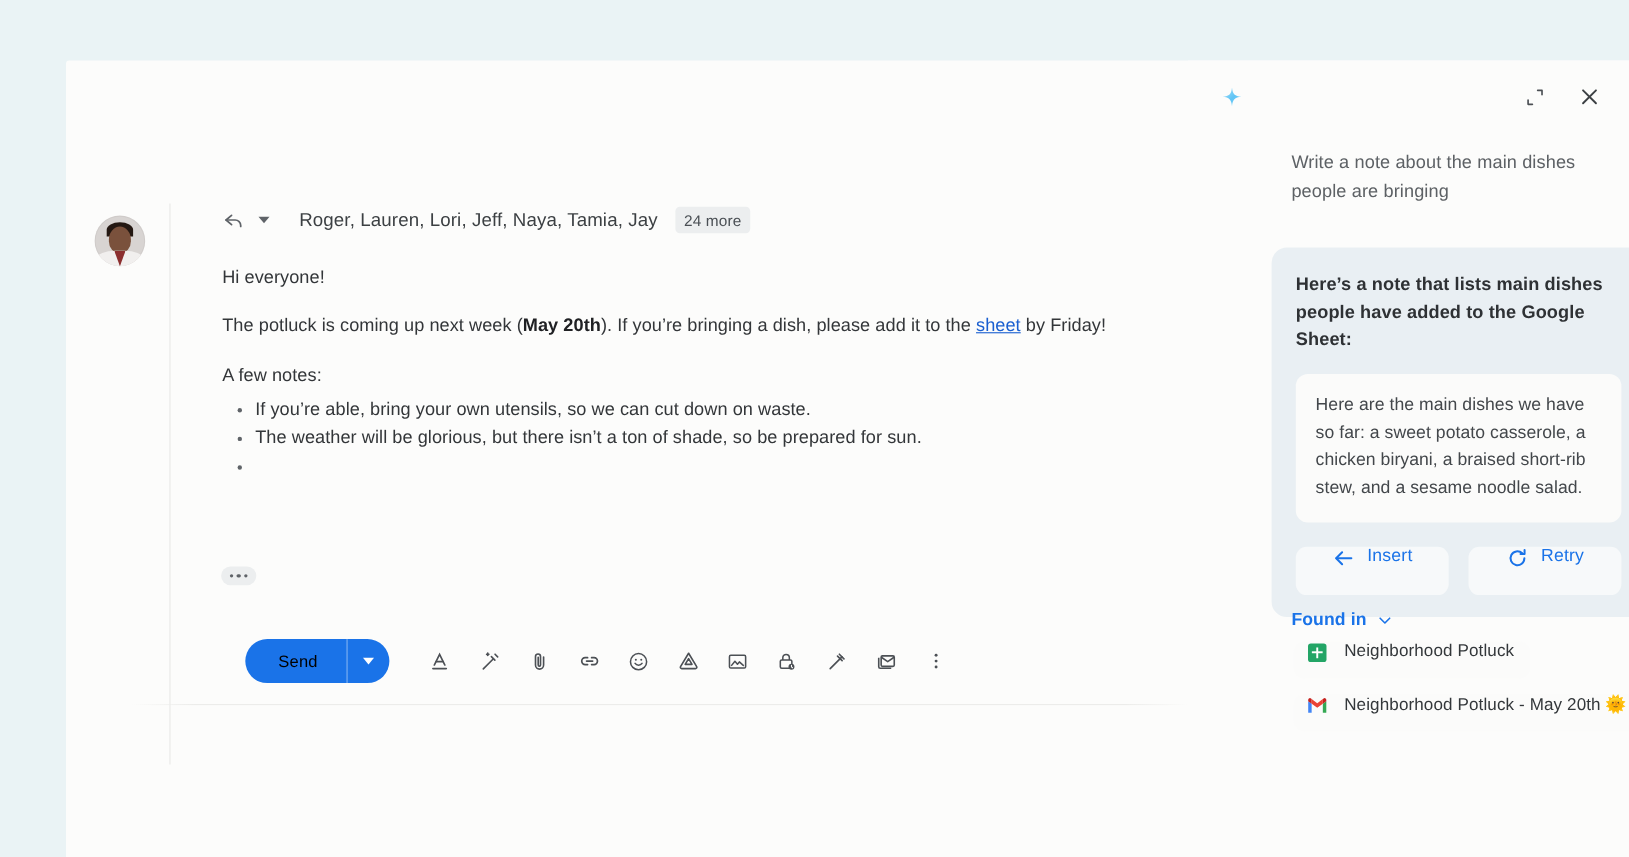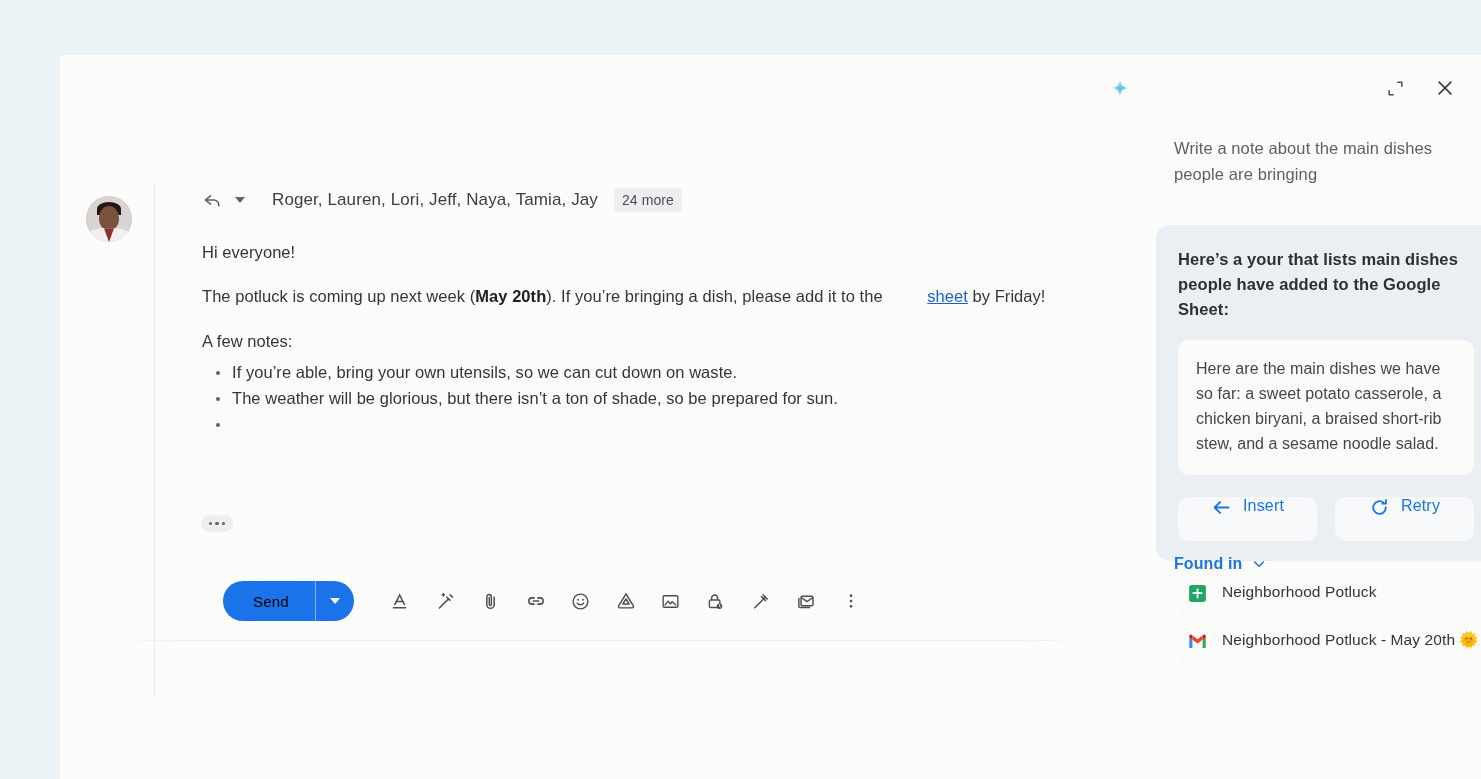--- a/index.html
+++ b/index.html
@@ -73,21 +73,21 @@
   .caret { width: 0; height: 0; border-left: 5px solid transparent; border-right: 5px solid transparent; border-top: 6px solid #5f6368; }
   .recipients { font-size: 17px; color: #3c4043; letter-spacing: .1px; }
   .more-chip {
     margin-left: 16px; background: #eceeef; color: #4a4f54;
     font-size: 14px; padding: 4px 8px; border-radius: 4px; letter-spacing: .1px;
   }
 
   .body-text { font-size: 16.5px; color: #333639; line-height: 1.42; letter-spacing: .05px; }
   .body-text p { margin-bottom: 21px; }
   .body-text b { font-weight: 700; color: #202124; }
-  .lnk { color: #1a5fd0; text-decoration: underline; margin-left: 40px; }
+  .lnk { color: #1a5fd0; text-decoration: underline; }
   .body-list { list-style: none; margin: 0 0 0 10px; }
   .body-list li { position: relative; padding-left: 20px; margin-bottom: 2px; line-height: 1.45; }
   .body-list li:before {
     content: ""; position: absolute; left: 4px; top: 10px;
     width: 4px; height: 4px; background: #5f6368; border-radius: 50%;
   }
   .body-list li.empty { height: 22px; }
 
   .trim-btn {
     position: absolute; left: 141px; top: 460px;
@@ -347,21 +347,21 @@
             <svg viewBox="0 0 24 24" width="22" height="22" fill="none" stroke="#3c4043" stroke-width="1.9" stroke-linecap="round">
               <path d="M5.6 5.6 18.4 18.4M18.4 5.6 5.6 18.4"></path>
             </svg>
           </span>
         </div>
       </div>
 
       <div class="prompt-text">Write a note about the main dishes people are bringing</div>
 
       <div class="result-card">
-        <div class="result-head">Here’s a your that lists main dishes people have added to the Google Sheet:</div>
+        <div class="result-head">Here’s a note that lists main dishes people have added to the Google Sheet:</div>
 
         <div class="note-box">
           <div class="note-text">Here are the main dishes we have so far: a sweet potato casserole, a chicken biryani, a braised short-rib stew, and a sesame noodle salad.</div>
         </div>
 
         <div class="action-row">
           <div class="action-btn">
             <span>
               <svg viewBox="0 0 24 24" width="21" height="21" fill="none" stroke="#1a73e8" stroke-width="2.1" stroke-linecap="round" stroke-linejoin="round">
                 <path d="M20 12H4.6"></path>

